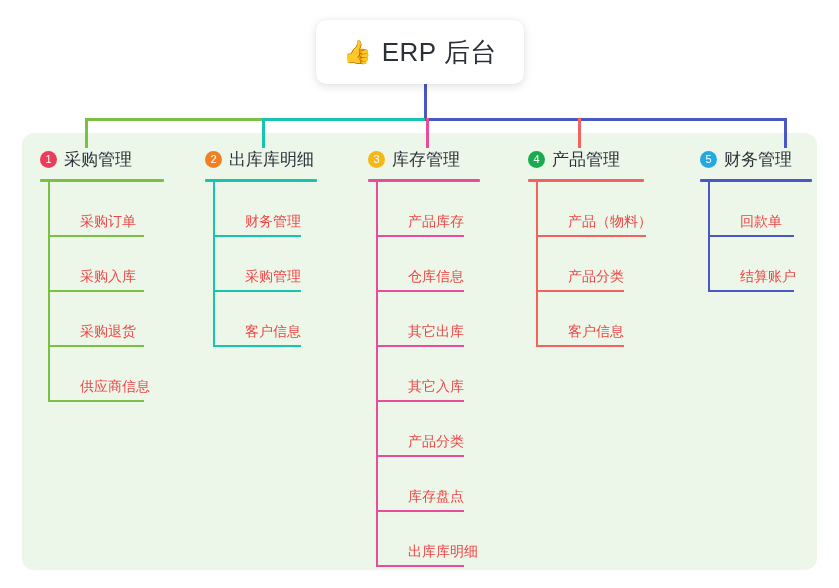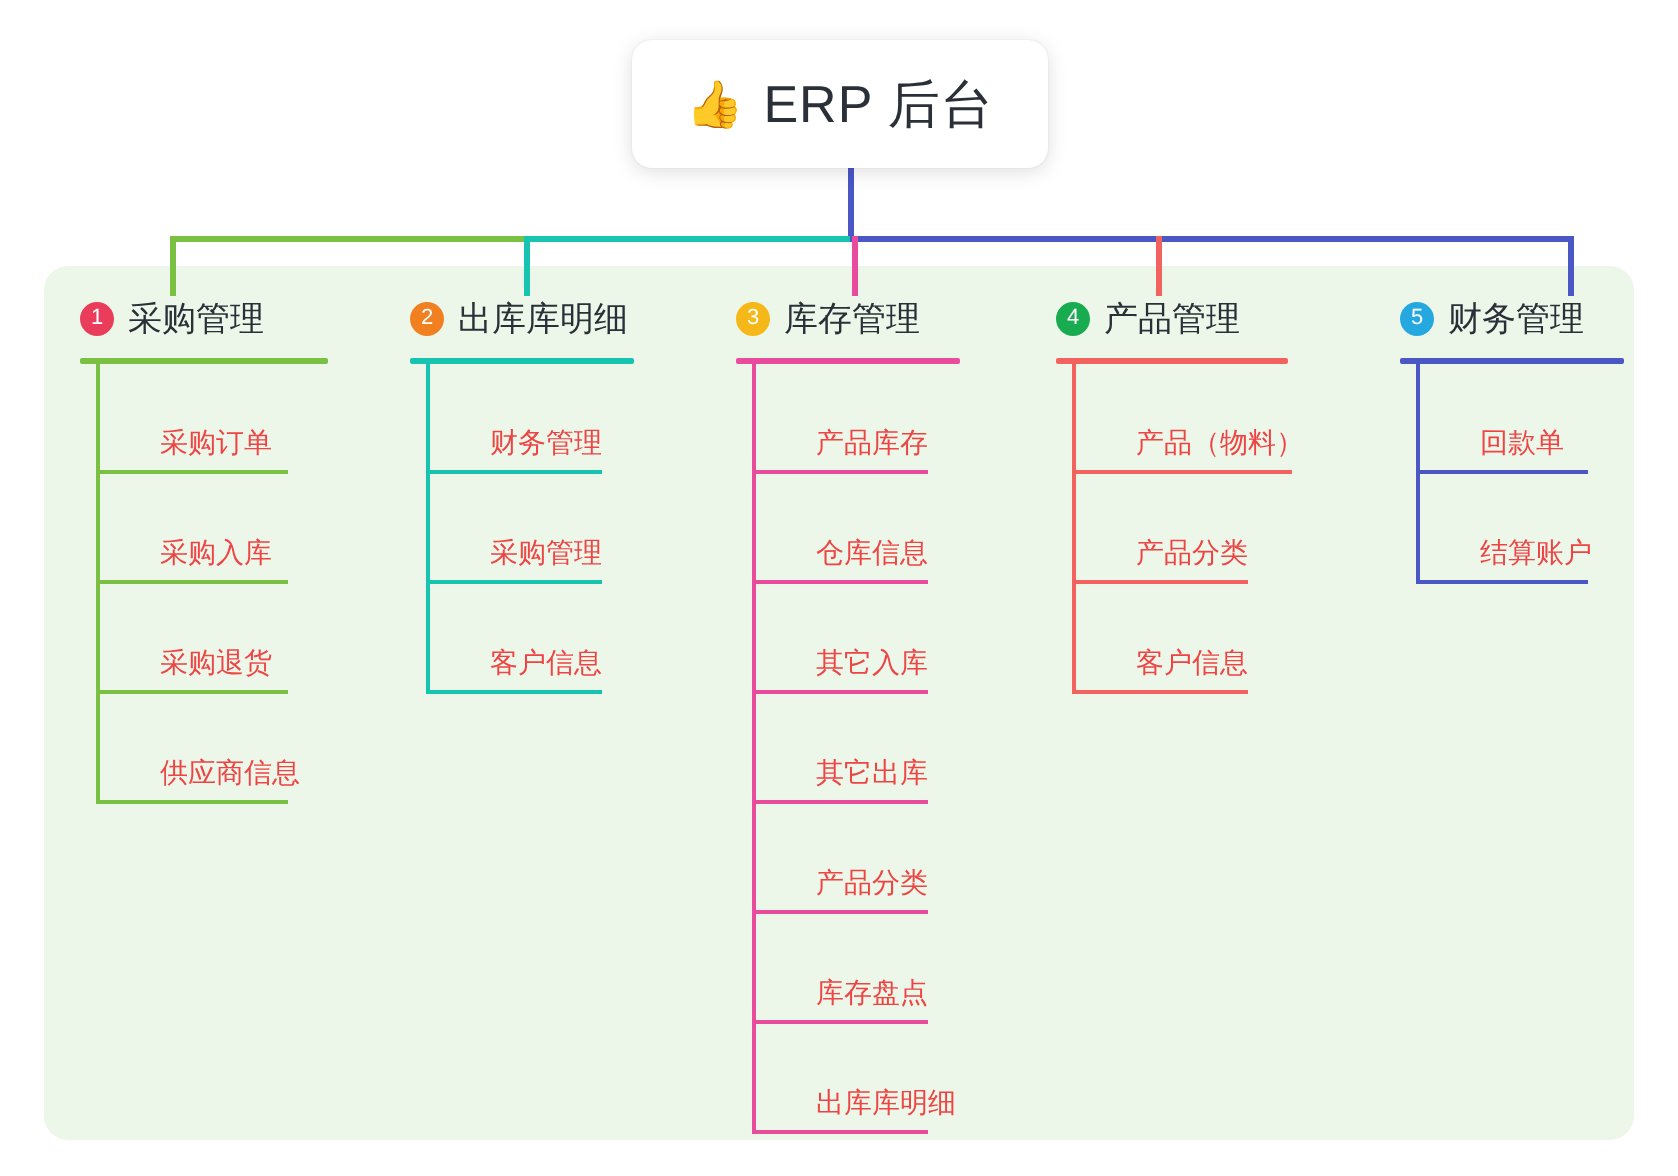--- a/index.html
+++ b/index.html
@@ -165,25 +165,25 @@
       <div class="spine" style="background: rgb(234, 76, 157);"></div>
       <div class="item">
         <span class="item-label">产品库存</span>
         <span class="item-rule w-item3" style="background: rgb(234, 76, 157);"></span>
       </div>
       <div class="item">
         <span class="item-label">仓库信息</span>
         <span class="item-rule w-item3" style="background: rgb(234, 76, 157);"></span>
       </div>
       <div class="item">
+        <span class="item-label">其它出库</span>
+        <span class="item-rule w-item3" style="background: rgb(234, 76, 157);"></span>
+      </div>
+      <div class="item">
         <span class="item-label">其它入库</span>
-        <span class="item-rule w-item3" style="background: rgb(234, 76, 157);"></span>
-      </div>
-      <div class="item">
-        <span class="item-label">其它出库</span>
         <span class="item-rule w-item3" style="background: rgb(234, 76, 157);"></span>
       </div>
       <div class="item">
         <span class="item-label">产品分类</span>
         <span class="item-rule w-item3" style="background: rgb(234, 76, 157);"></span>
       </div>
       <div class="item">
         <span class="item-label">库存盘点</span>
         <span class="item-rule w-item3" style="background: rgb(234, 76, 157);"></span>
       </div>

